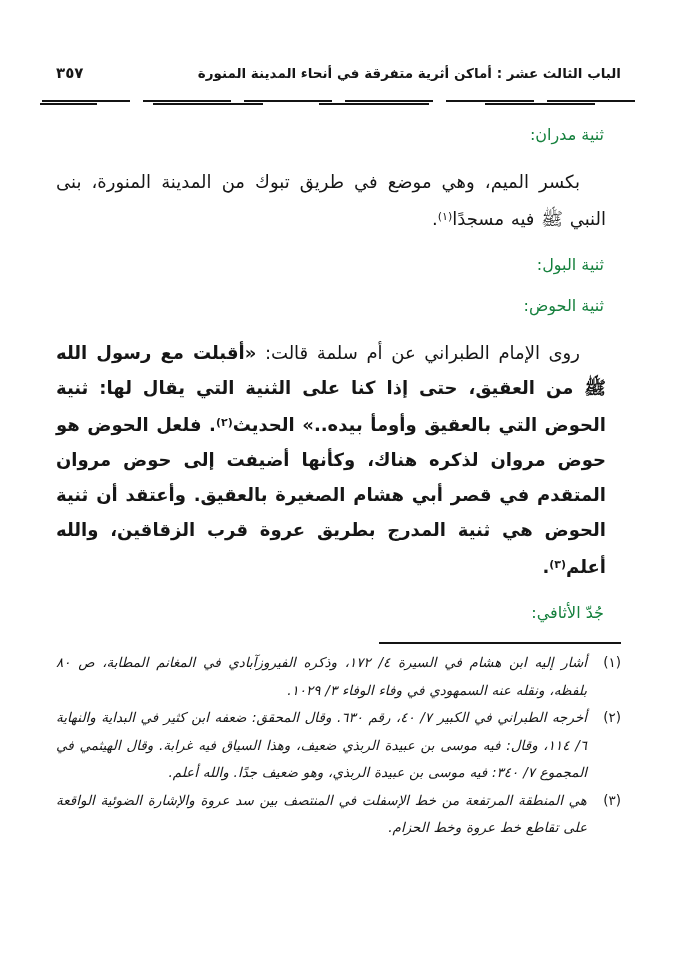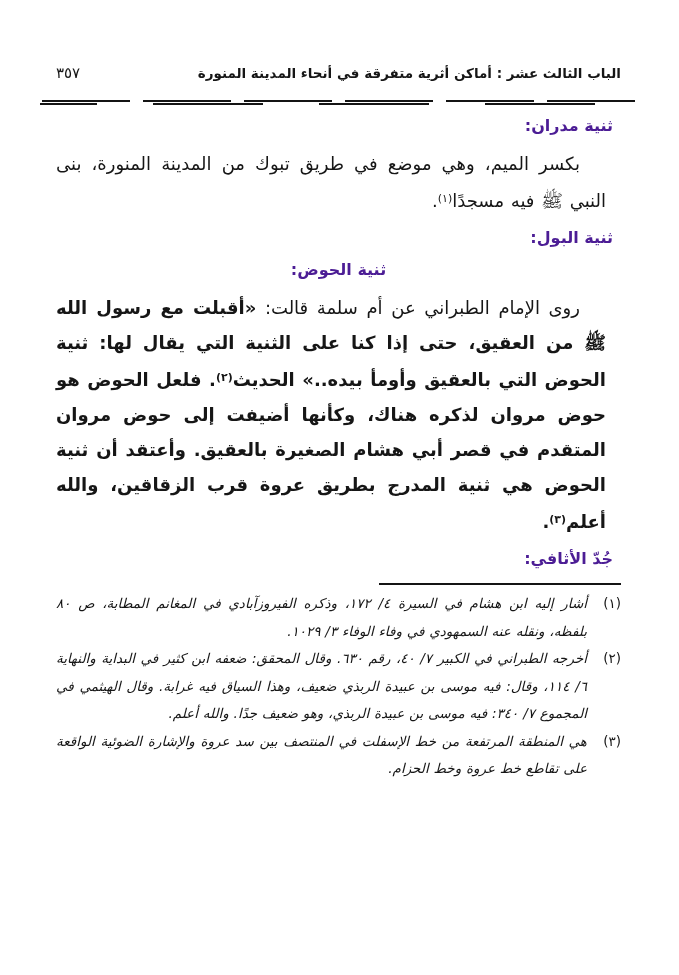--- a/index.html
+++ b/index.html
@@ -12,37 +12,37 @@
     box-sizing:border-box;width:679px;height:975px;
     padding:62px 58px 0 56px;
   }
   .header{
     display:flex;justify-content:space-between;align-items:baseline;
   }
   .header-title{
     font-weight:700;font-size:13.5px;line-height:22px;letter-spacing:0;margin-left:12px;
   }
   .page-number{
-    font-weight:400;font-size:15px;line-height:22px;
+    font-weight:700;font-size:15px;line-height:22px;
   }
   .header-rule{
     margin:16px -14px 0 -16px;height:6px;position:relative;
   }
   .header-rule::before,.header-rule::after{
     content:"";position:absolute;left:0;right:0;height:2px;
     background:repeating-linear-gradient(to left,#141414 0 88px,transparent 88px 101px);
   }
   .header-rule::before{top:0;}
   .header-rule::after{top:3px;background:repeating-linear-gradient(to left,transparent 0 40px,#141414 40px 150px,transparent 150px 166px);}
   h2.sec{
-    margin:8px;font-size:16px;line-height:24px;font-weight:700;color:#4c1d95;
+    margin:17px;font-size:16px;line-height:24px;font-weight:400;color:#15803d;
   }
   .sec-1{margin-top:36px;}
   .sec-2{margin-top:26px;}
-  .sec-3{margin-top:22px;text-align:center;}
+  .sec-3{margin-top:22px;}
   .sec-4{margin-top:12px;}
   p.body{
     margin:6px 15px 0 0;font-size:18px;line-height:35px;
     text-align:justify;text-indent:26px;word-spacing:1px;
   }
   .b{font-weight:700;}
   .sup{font-size:11px;vertical-align:5px;}
   .fn-rule{
     margin:12px 0 0 auto;width:242px;height:2px;background:#141414;
   }

